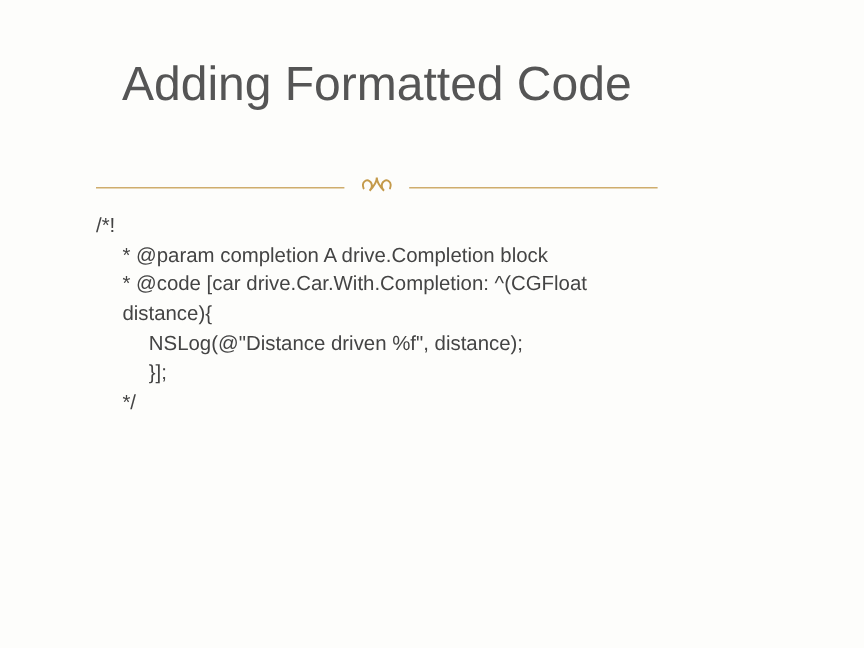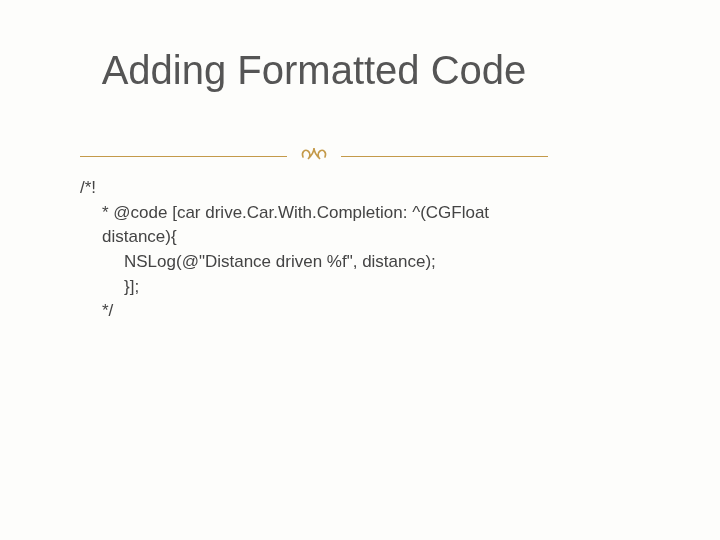--- a/index.html
+++ b/index.html
@@ -81,19 +81,20 @@
     <div class="flourish">
       <svg width="34" height="24" viewBox="0 0 34 24" xmlns="http://www.w3.org/2000/svg">
         <path d="M6 13 C 4 8, 8 5, 11 7 C 14 9, 13 13, 11 15 C 13 13, 17 8, 17 4 C 17 8, 21 13, 23 15 C 21 13, 20 9, 23 7 C 26 5, 30 8, 28 13" fill="none" stroke="#c49a4a" stroke-width="1.6" stroke-linecap="round"></path>
       </svg>
     </div>
     <div class="line"></div>
   </div>
 
   <div class="code-block">
     <div>/*!</div>
+    <div class="indent">* @param completion A drive.Completion block</div>
     <div class="indent">* @code [car drive.Car.With.Completion: ^(CGFloat distance){</div>
     <div class="indent2">NSLog(@"Distance driven %f", distance);</div>
     <div class="indent2">}];</div>
     <div class="indent">*/</div>
   </div>
 
 </div>
 
 </body></html>

